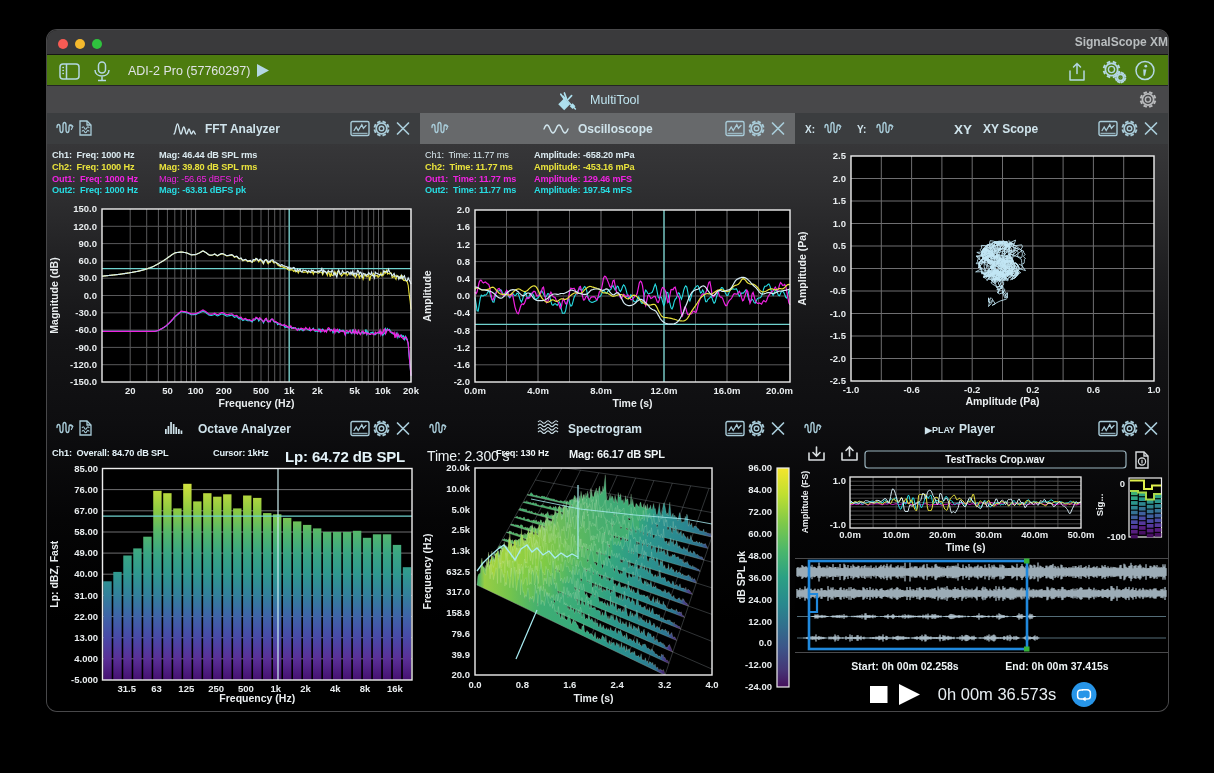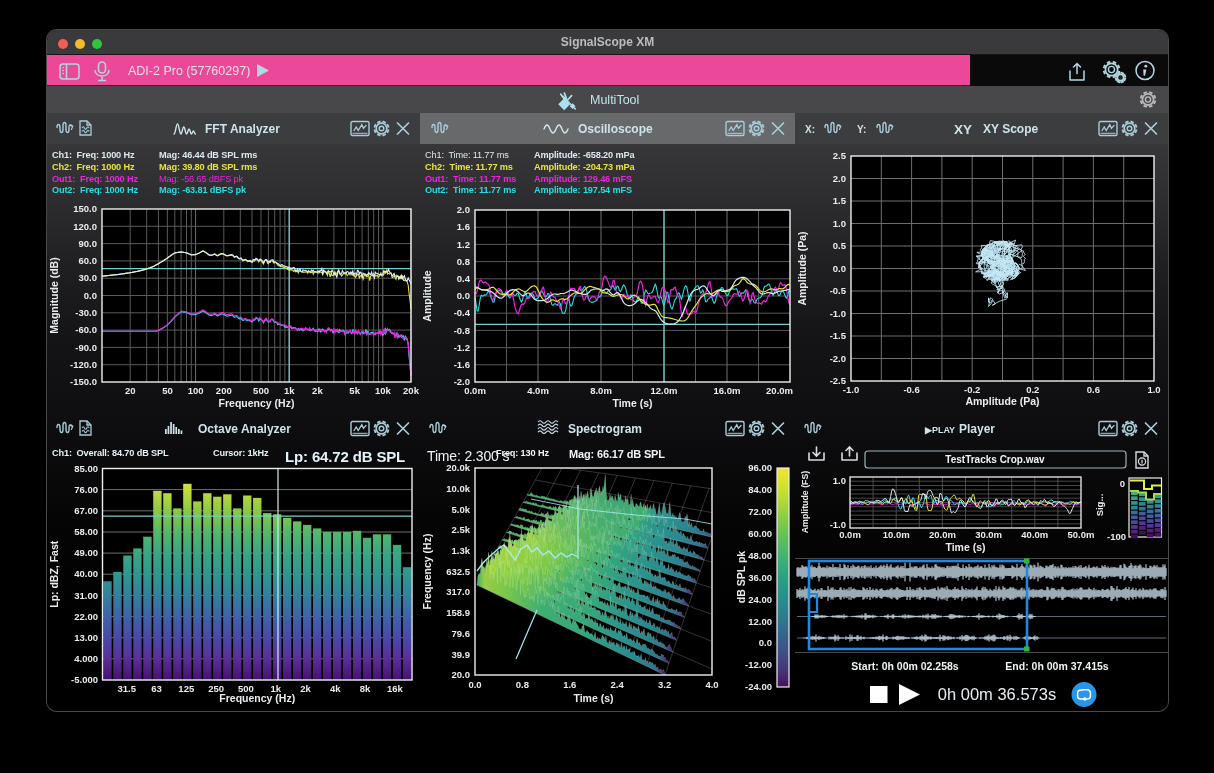--- a/index.html
+++ b/index.html
@@ -11,23 +11,23 @@
 .panel { position:absolute; }
 .phead { position:absolute; left:0; top:0; right:0; height:31px; }
 .tl { position:absolute; top:8.5px; width:10px; height:10px; border-radius:50%; }
 svg text { font-family:"Liberation Sans", sans-serif; }
 </style></head><body>
 <div id="win">
   <div style="position:absolute;left:0;top:0;width:1121px;height:25px;background:#3a3a3c;border-bottom:1px solid #161616">
       <div class="tl" style="left:11px;background:#f75b54"></div>
       <div class="tl" style="left:28px;background:#f5b92d"></div>
       <div class="tl" style="left:45px;background:#2fc33e"></div>
-      <div style="position:absolute;left:0;right:0;top:5px;text-align:center;color:#b9bdbf;font-size:12px;font-weight:700">SignalScope XM</div>
+      <div style="position:absolute;left:0;right:0;top:5px;text-align:right;color:#b9bdbf;font-size:12px;font-weight:700">SignalScope XM</div>
     </div>
-  <div style="position:absolute;left:0;top:25px;width:923px;height:31px;background:#ec4899;border-bottom:1px solid #242426">
+  <div style="position:absolute;left:0;top:25px;width:1121px;height:31px;background:#4d7c0f;border-bottom:1px solid #242426">
       <svg width="1121" height="27" viewBox="0 0 1121 27" style="position:absolute;top:2px;left:0">
         <g transform="translate(13 7)" stroke="#b4d7e3" fill="none" stroke-width="1.5">
           <rect x="0" y="0" width="19" height="15" rx="3"></rect>
           <path d="M6.5 0 L6.5 15"></path>
           <path d="M3 3.5 L3.3 3.5 M3 6.5 L3.3 6.5 M3 9.5 L3.3 9.5" stroke-width="1.6" stroke-linecap="round"></path>
         </g>
         <g transform="translate(48 5)" stroke="#b4d7e3" fill="none" stroke-width="1.5">
           <rect x="3.5" y="0" width="7" height="11" rx="3.5"></rect>
           <path d="M0 8 C0 16 14 16 14 8"></path>
           <path d="M7 14.5 L7 18 M3 18.5 L11 18.5"></path>
@@ -208,21 +208,21 @@
               <circle r="2.3" stroke="#a9ccd9" stroke-width="1.4"></circle>
             </g>
             <g transform="translate(358 15.5)" stroke="#a9ccd9" stroke-width="1.7" stroke-linecap="round">
               <path d="M-5.5 -5.5 L5.5 5.5 M-5.5 5.5 L5.5 -5.5"></path>
             </g>
           </svg>
     </div>
         <div style="position:absolute;left:5px;top:37px;color:#d9e8ee;font-weight:400;font-size:9.2px;letter-spacing:-0.15px;white-space:pre">Ch1:  Time: 11.77 ms</div>
         <div style="position:absolute;left:114px;top:37px;color:#d9e8ee;font-weight:700;font-size:9.2px;letter-spacing:-0.15px;white-space:pre">Amplitude: -658.20 mPa</div>
         <div style="position:absolute;left:5px;top:48.8px;color:#e8e23c;font-weight:700;font-size:9.2px;letter-spacing:-0.15px;white-space:pre">Ch2:  Time: 11.77 ms</div>
-        <div style="position:absolute;left:114px;top:48.8px;color:#e8e23c;font-weight:700;font-size:9.2px;letter-spacing:-0.15px;white-space:pre">Amplitude: -204.73 mPa</div>
+        <div style="position:absolute;left:114px;top:48.8px;color:#e8e23c;font-weight:700;font-size:9.2px;letter-spacing:-0.15px;white-space:pre">Amplitude: -453.16 mPa</div>
         <div style="position:absolute;left:5px;top:60.599999999999994px;color:#ee22e0;font-weight:700;font-size:9.2px;letter-spacing:-0.15px;white-space:pre">Out1:  Time: 11.77 ms</div>
         <div style="position:absolute;left:114px;top:60.599999999999994px;color:#ee22e0;font-weight:700;font-size:9.2px;letter-spacing:-0.15px;white-space:pre">Amplitude: 129.46 mFS</div>
         <div style="position:absolute;left:5px;top:72.39999999999999px;color:#27dce2;font-weight:700;font-size:9.2px;letter-spacing:-0.15px;white-space:pre">Out2:  Time: 11.77 ms</div>
         <div style="position:absolute;left:114px;top:72.39999999999999px;color:#27dce2;font-weight:700;font-size:9.2px;letter-spacing:-0.15px;white-space:pre">Amplitude: 197.54 mFS</div>
         <svg width="375" height="215" viewBox="0 0 375 215" style="position:absolute;left:0;top:87px">
           <rect x="55.0" y="10.0" width="315.0" height="172.0" fill="#000"></rect>
           <path d="M86.5 10.0V182.0M149.5 10.0V182.0M212.5 10.0V182.0M275.5 10.0V182.0M338.5 10.0V182.0M55.0 27.2H370.0M55.0 44.4H370.0M55.0 61.6H370.0M55.0 78.8H370.0M55.0 96.0H370.0M55.0 113.2H370.0M55.0 130.4H370.0M55.0 147.6H370.0M55.0 164.8H370.0" stroke="#59595b" stroke-width="1"></path>
           <path d="M118.0 10.0V182.0M181.0 10.0V182.0M244.0 10.0V182.0M307.0 10.0V182.0" stroke="#6e6e70" stroke-width="1"></path>
           <path d="M244 10.0V182.0 M55.0 124.4H370.0" stroke="#6fd2ce" stroke-width="1.2"></path>
           <polyline points="55.0,97.3 56.1,103.9 57.1,110.8 58.2,111.1 59.2,104.8 60.3,98.1 61.3,95.2 62.4,95.9 63.4,96.0 64.5,94.9 65.5,95.2 66.6,94.4 67.6,92.5 68.7,91.0 69.7,92.7 70.8,96.9 71.9,99.6 72.9,102.0 74.0,102.2 75.0,97.7 76.1,92.2 77.1,90.1 78.2,91.0 79.2,90.9 80.3,89.6 81.3,90.2 82.4,92.7 83.4,94.4 84.5,94.2 85.6,92.2 86.6,91.8 87.7,93.9 88.7,96.7 89.8,97.9 90.8,96.3 91.9,94.0 92.9,93.6 94.0,94.9 95.0,95.6 96.1,94.9 97.1,93.2 98.2,93.6 99.2,96.6 100.3,100.1 101.4,102.0 102.4,100.0 103.5,96.2 104.5,92.8 105.6,92.5 106.6,95.9 107.7,98.5 108.7,97.6 109.8,94.7 110.8,93.4 111.9,93.4 112.9,94.2 114.0,96.5 115.1,99.0 116.1,99.3 117.2,98.4 118.2,97.7 119.3,95.9 120.3,92.5 121.4,90.6 122.4,91.8 123.5,94.1 124.5,96.0 125.6,97.2 126.6,96.0 127.7,93.6 128.7,93.7 129.8,96.8 130.9,101.3 131.9,104.7 133.0,105.3 134.0,104.3 135.1,103.6 136.1,104.4 137.2,105.4 138.2,103.8 139.3,101.9 140.3,103.7 141.4,109.3 142.4,113.2 143.5,113.2 144.5,113.2 145.6,110.8 146.7,104.5 147.7,99.3 148.8,99.5 149.8,103.4 150.9,106.2 151.9,105.4 153.0,101.6 154.0,97.7 155.1,95.2 156.1,94.1 157.2,92.7 158.2,90.3 159.3,88.7 160.4,89.2 161.4,90.6 162.5,90.1 163.5,88.0 164.6,86.6 165.6,87.4 166.7,90.6 167.7,95.6 168.8,100.0 169.8,101.4 170.9,101.9 171.9,102.4 173.0,102.2 174.0,101.7 175.1,101.2 176.2,100.8 177.2,99.0 178.3,97.2 179.3,97.0 180.4,96.2 181.4,94.4 182.5,92.0 183.5,90.3 184.6,91.1 185.6,92.9 186.7,93.5 187.7,91.6 188.8,89.9 189.8,90.1 190.9,89.4 192.0,86.6 193.0,85.6 194.1,88.1 195.1,89.9 196.2,88.4 197.2,86.1 198.3,86.9 199.3,90.2 200.4,91.6 201.4,89.9 202.5,86.7 203.5,84.8 204.6,85.9 205.7,88.6 206.7,92.3 207.8,96.6 208.8,98.6 209.9,96.9 210.9,94.8 212.0,96.1 213.0,99.5 214.1,101.7 215.1,101.8 216.2,101.4 217.2,99.3 218.3,96.8 219.3,97.9 220.4,100.7 221.5,103.3 222.5,103.3 223.6,99.1 224.6,93.4 225.7,90.1 226.7,91.2 227.8,93.4 228.8,93.8 229.9,93.3 230.9,93.1 232.0,92.5 233.0,90.6 234.1,87.0 235.2,84.2 236.2,86.5 237.3,92.5 238.3,97.7 239.4,98.3 240.4,96.7 241.5,97.4 242.5,101.4 243.6,105.5 244.6,104.1 245.7,97.8 246.7,92.2 247.8,92.6 248.8,97.8 249.9,103.5 251.0,107.8 252.0,109.0 253.1,106.5 254.1,102.1 255.2,99.2 256.2,98.4 257.3,95.7 258.3,92.7 259.4,93.3 260.4,97.1 261.5,99.3 262.5,95.8 263.6,90.7 264.6,87.5 265.7,85.9 266.8,87.1 267.8,92.1 268.9,99.0 269.9,101.0 271.0,97.5 272.0,93.6 273.1,91.2 274.1,89.2 275.2,87.7 276.2,86.6 277.3,85.6 278.3,86.1 279.4,89.4 280.5,93.0 281.5,92.6 282.6,89.9 283.6,91.5 284.7,97.3 285.7,101.7 286.8,101.7 287.8,99.6 288.9,98.7 289.9,97.6 291.0,96.3 292.0,97.9 293.1,101.2 294.1,103.3 295.2,101.9 296.3,97.7 297.3,94.3 298.4,92.3 299.4,90.9 300.5,89.3 301.5,87.6 302.6,87.7 303.6,89.4 304.7,91.5 305.7,93.8 306.8,95.5 307.8,95.5 308.9,93.1 309.9,90.7 311.0,89.5 312.1,88.9 313.1,88.9 314.2,89.2 315.2,89.2 316.3,88.7 317.3,90.4 318.4,94.4 319.4,96.3 320.5,94.9 321.5,93.1 322.6,93.1 323.6,92.9 324.7,91.3 325.8,89.9 326.8,91.7 327.9,96.0 328.9,99.8 330.0,101.4 331.0,100.4 332.1,99.2 333.1,100.2 334.2,102.7 335.2,103.2 336.3,100.8 337.3,98.6 338.4,98.0 339.4,98.0 340.5,97.5 341.6,96.1 342.6,93.1 343.7,88.7 344.7,86.3 345.8,86.3 346.8,85.8 347.9,84.4 348.9,84.0 350.0,86.1 351.0,89.8 352.1,93.6 353.1,95.4 354.2,93.4 355.3,90.3 356.3,90.0 357.4,92.7 358.4,95.3 359.5,95.7 360.5,93.5 361.6,91.1 362.6,91.2 363.7,92.3 364.7,94.5 365.8,97.4 366.8,98.2 367.9,95.0 368.9,90.7 370.0,91.3" fill="none" stroke="#27dce2" stroke-width="1.1"></polyline>

